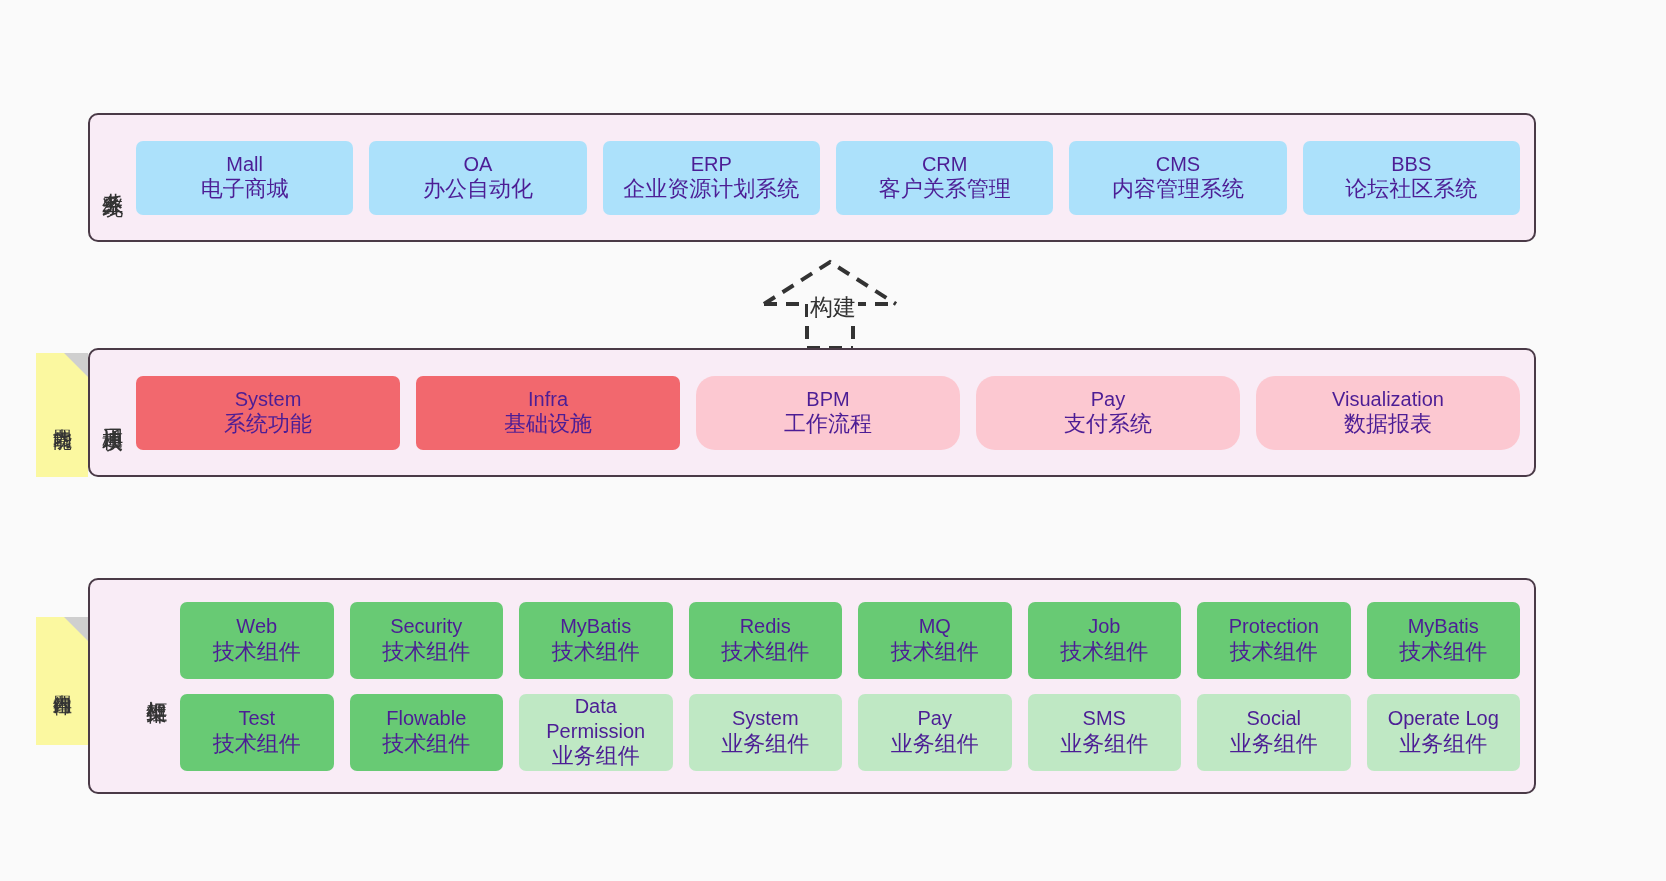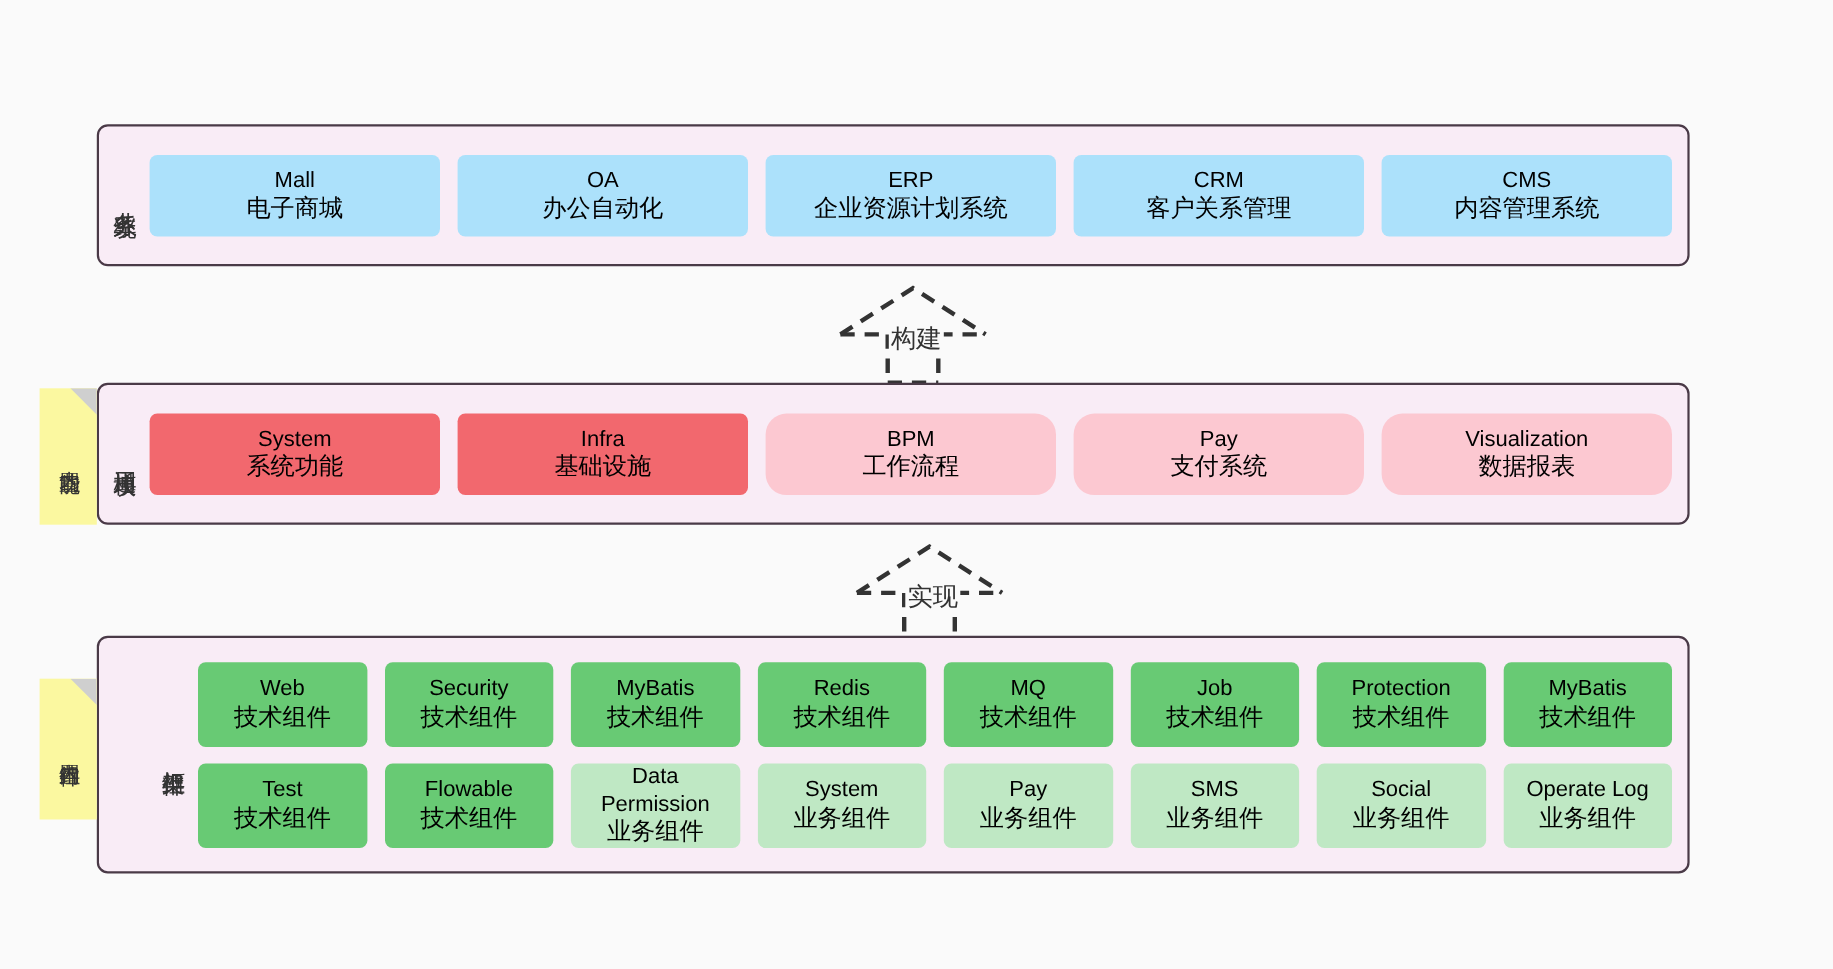--- a/index.html
+++ b/index.html
@@ -67,21 +67,21 @@
     flex: 1 1 0;
     box-sizing: border-box;
     border-radius: 7px;
     display: flex;
     flex-direction: column;
     align-items: center;
     justify-content: center;
     text-align: center;
     font-size: 20px;
     line-height: 1.22;
-    color: #000000;
+    color: #4c1d95;
     padding: 6px 4px;
     user-select: none;
   }
   .card .sub {
     font-size: 22px;
   }
 
   
   .c-blue        { background: #ace1fb; }
   .c-red         { background: #f2686e; }
@@ -154,20 +154,24 @@
           <div class="sub">企业资源计划系统</div>
         </div>
         <div class="card c-blue">
           <div>CRM</div>
           <div class="sub">客户关系管理</div>
         </div>
         <div class="card c-blue">
           <div>CMS</div>
           <div class="sub">内容管理系统</div>
         </div>
+        <div class="card c-blue">
+          <div>BBS</div>
+          <div class="sub">论坛社区系统</div>
+        </div>
       </div>
     </div>
   </div>
 
   <div class="arrow" id="arrow-build" style="left:760px; top:258px; width:140px; height:92px;">
     <svg width="140" height="92" viewBox="0 0 140 92">
 
       <polyline points="4,46 70,4 136,46" fill="none" stroke="#333333" stroke-width="4" stroke-dasharray="13 9" stroke-linecap="butt"></polyline>
       <polyline points="4,46 47,46" fill="none" stroke="#333333" stroke-width="4" stroke-dasharray="13 9"></polyline>
       <polyline points="93,46 136,46" fill="none" stroke="#333333" stroke-width="4" stroke-dasharray="13 9"></polyline>
@@ -205,31 +209,20 @@
         </div>
       </div>
     </div>
   </div>
 
   <div class="note" id="note-modules" style="left:36px; top:353px; width:52px; height:124px;">
     <span class="fold"></span>
     <span>内置功能</span>
   </div>
 
-  <div class="arrow" id="arrow-implement" style="left:775px; top:493px; width:140px; height:92px;">
-    <svg width="140" height="92" viewBox="0 0 140 92">
-      <polyline points="4,46 70,4 136,46" fill="none" stroke="#333333" stroke-width="4" stroke-dasharray="13 9" stroke-linecap="butt"></polyline>
-      <polyline points="4,46 47,46" fill="none" stroke="#333333" stroke-width="4" stroke-dasharray="13 9"></polyline>
-      <polyline points="93,46 136,46" fill="none" stroke="#333333" stroke-width="4" stroke-dasharray="13 9"></polyline>
-      <polyline points="47,46 47,90" fill="none" stroke="#333333" stroke-width="4" stroke-dasharray="13 9"></polyline>
-      <polyline points="93,46 93,90" fill="none" stroke="#333333" stroke-width="4" stroke-dasharray="13 9"></polyline>
-      <polyline points="47,90 93,90" fill="none" stroke="#333333" stroke-width="4" stroke-dasharray="13 9"></polyline>
-    </svg>
-    <span class="arrow-label" style="left:48px; top:34px;">实现</span>
-  </div>
 
   <div class="section" id="section-framework" style="left:88px; top:578px; width:1448px; height:216px;padding-left:44px;">
     <div class="section-title">框架组件</div>
     <div class="card-row-wrap">
       <div class="card-row" style="height:77px;">
         <div class="card c-green">
           <div>Web</div>
           <div class="sub">技术组件</div>
         </div>
         <div class="card c-green">

